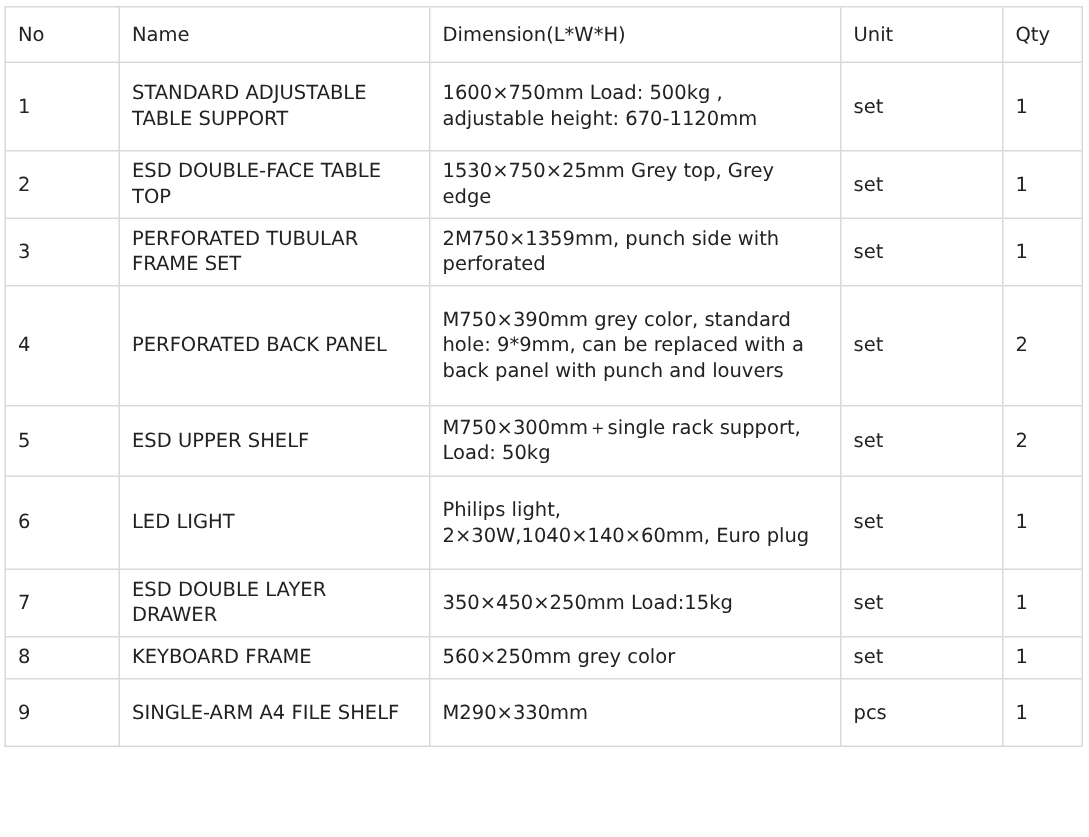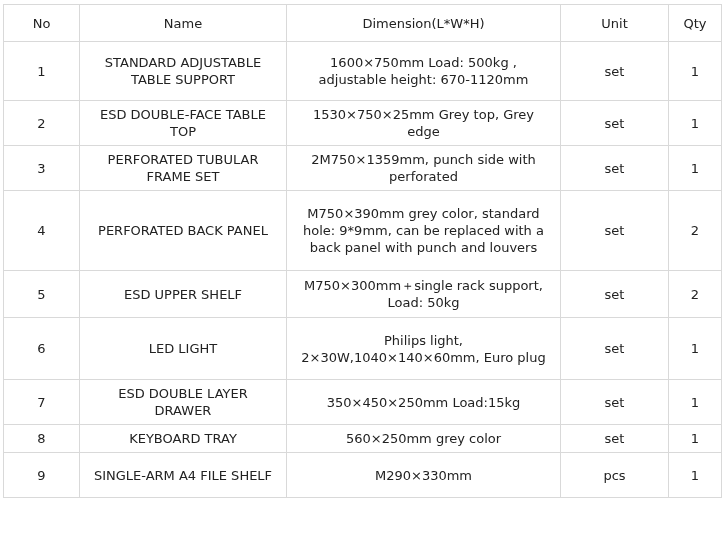--- a/index.html
+++ b/index.html
@@ -7,21 +7,21 @@
   table.spec {
     position: absolute; left: 3px; top: 4px;
     border-collapse: collapse;
     table-layout: fixed;
     font-family: "DejaVu Sans", sans-serif;
     font-size: 13px;
     color: #222222;
   }
   table.spec td, table.spec th {
     border: 1px solid #d9d9d9;
-    text-align: center;
+    text-align: left;
     vertical-align: middle;
     font-weight: normal;
     padding: 0 8px;
     line-height: 17px;
   }
   col.c-no { width: 76px; }
   col.c-name { width: 207px; }
   col.c-dim { width: 274px; }
   col.c-unit { width: 108px; }
   col.c-qty { width: 53px; }
@@ -92,21 +92,21 @@
     </tr>
     <tr style="height:45px">
       <td>7</td>
       <td>ESD DOUBLE LAYER DRAWER</td>
       <td>350×450×250mm Load:15kg</td>
       <td>set</td>
       <td>1</td>
     </tr>
     <tr style="height:28px">
       <td>8</td>
-      <td>KEYBOARD TRAY</td>
+      <td>KEYBOARD FRAME</td>
       <td>560×250mm grey color</td>
       <td>set</td>
       <td>1</td>
     </tr>
     <tr style="height:45px">
       <td>9</td>
       <td>SINGLE-ARM A4 FILE SHELF</td>
       <td>M290×330mm</td>
       <td>pcs</td>
       <td>1</td>

